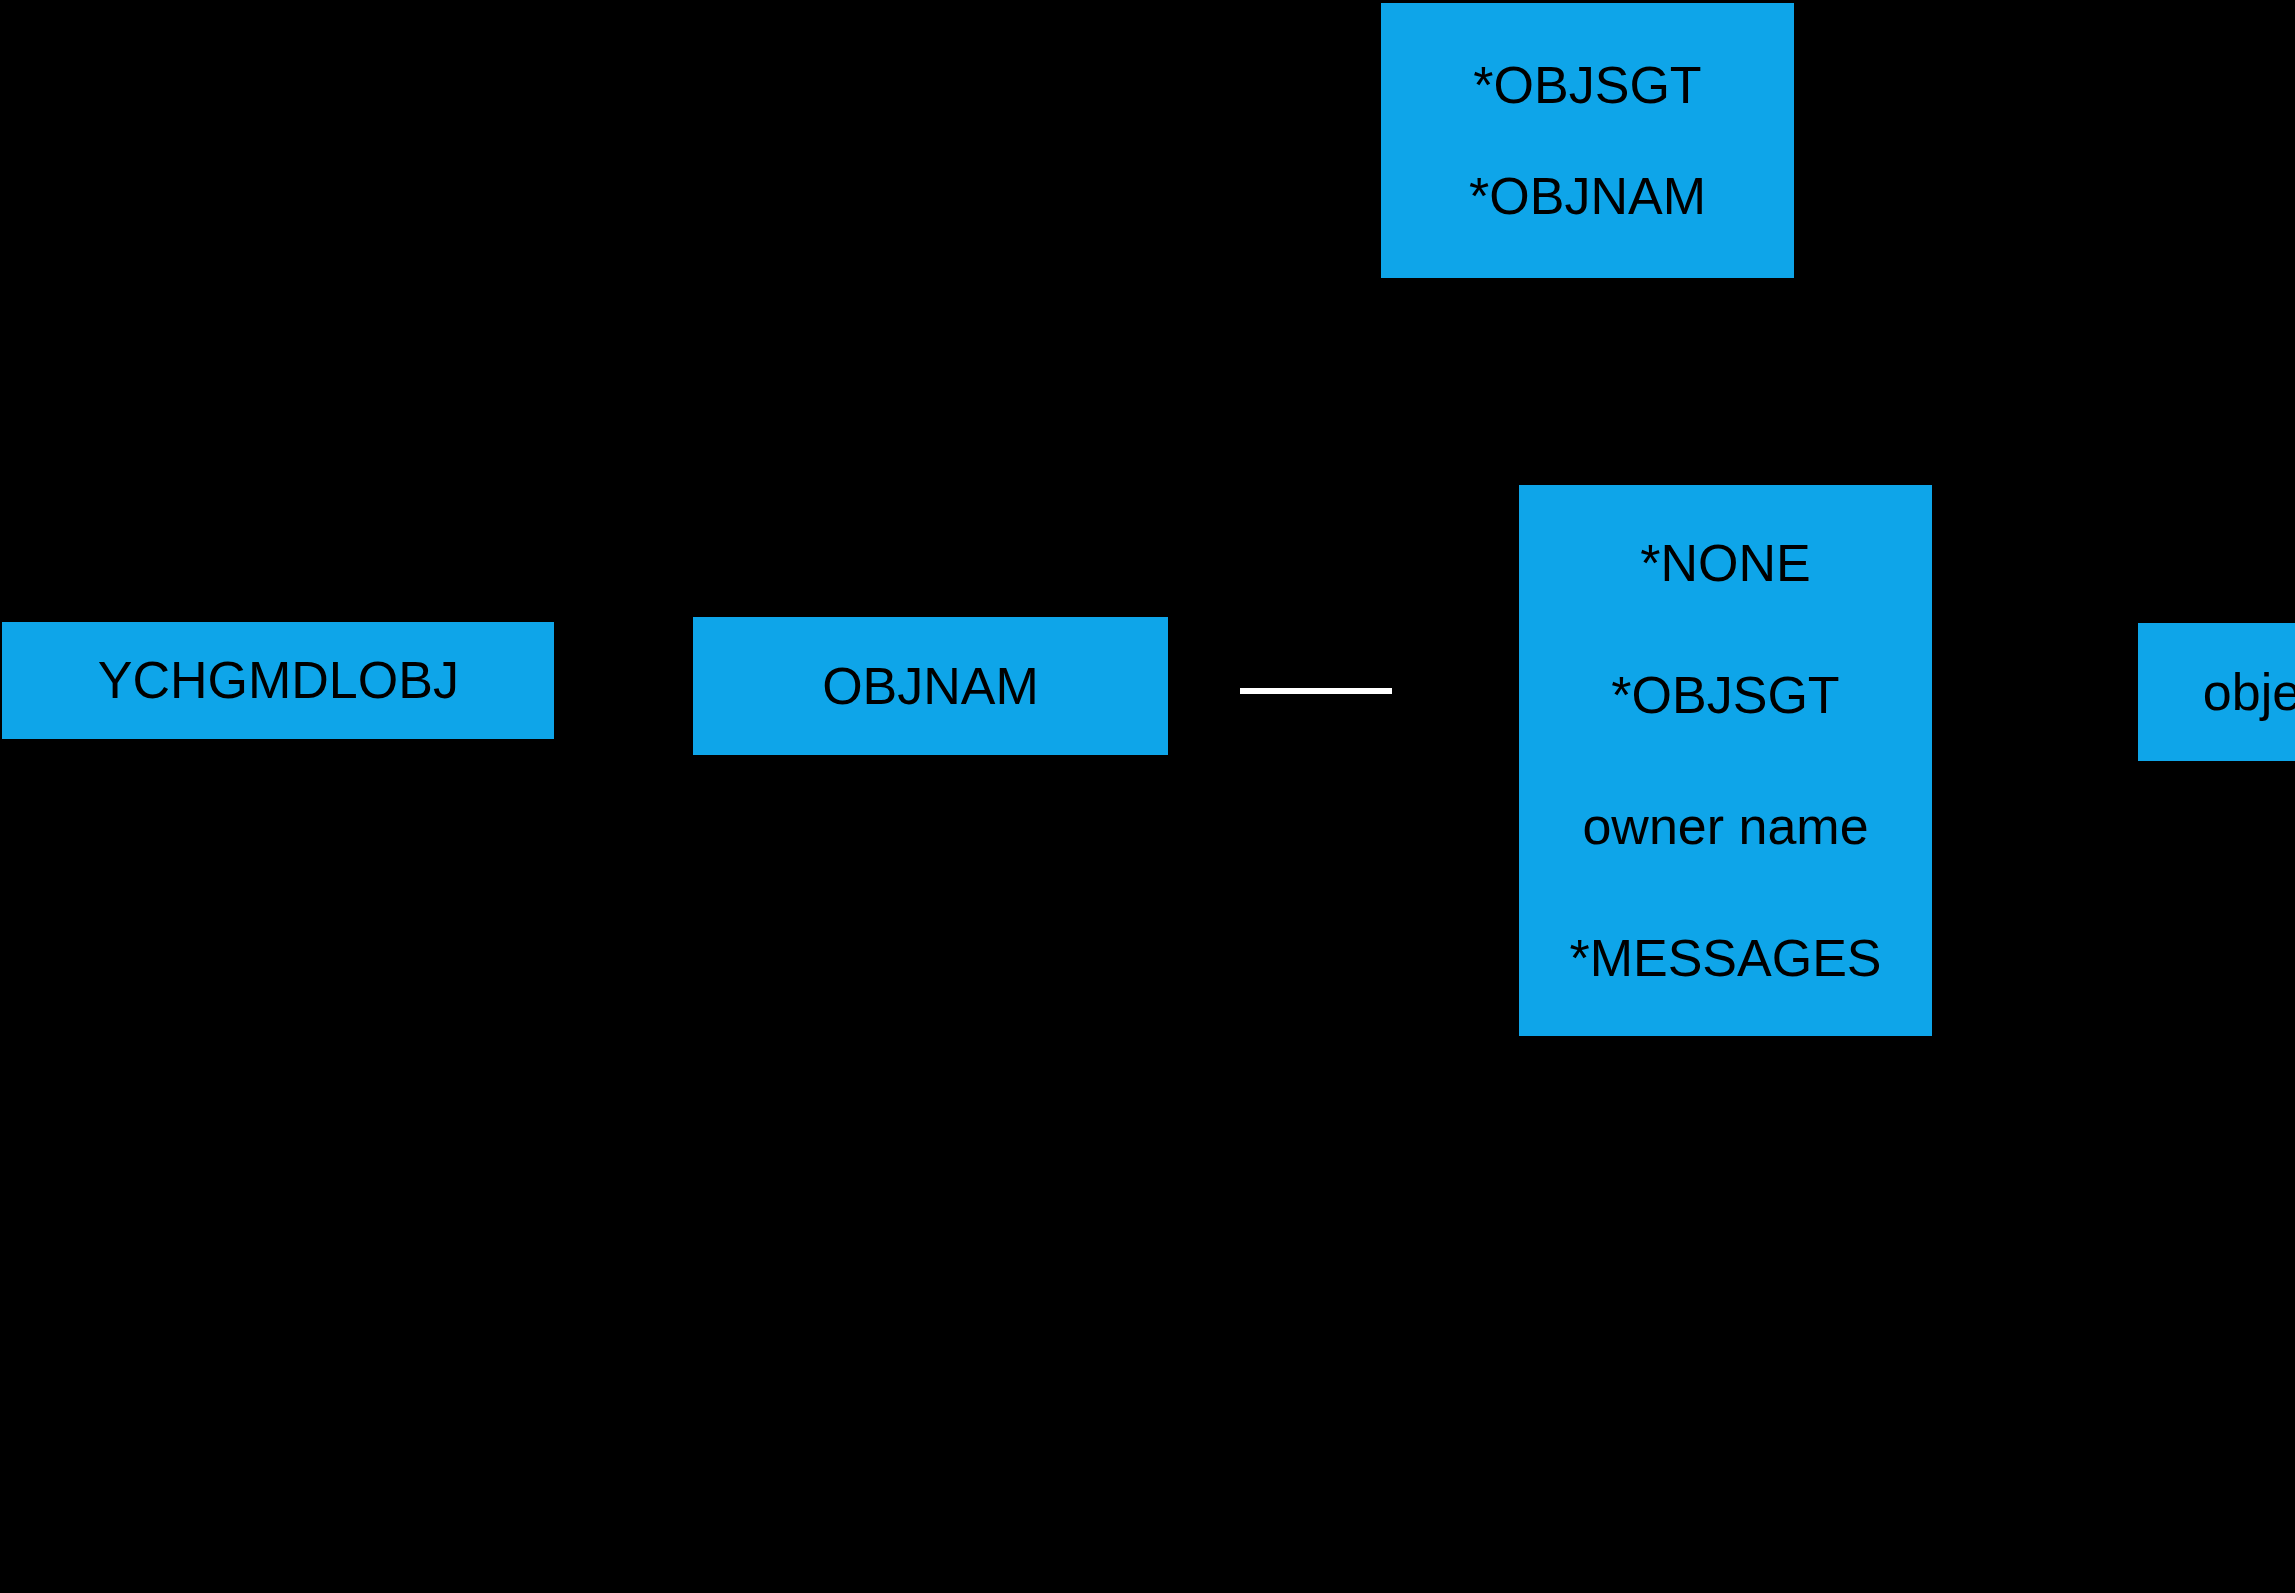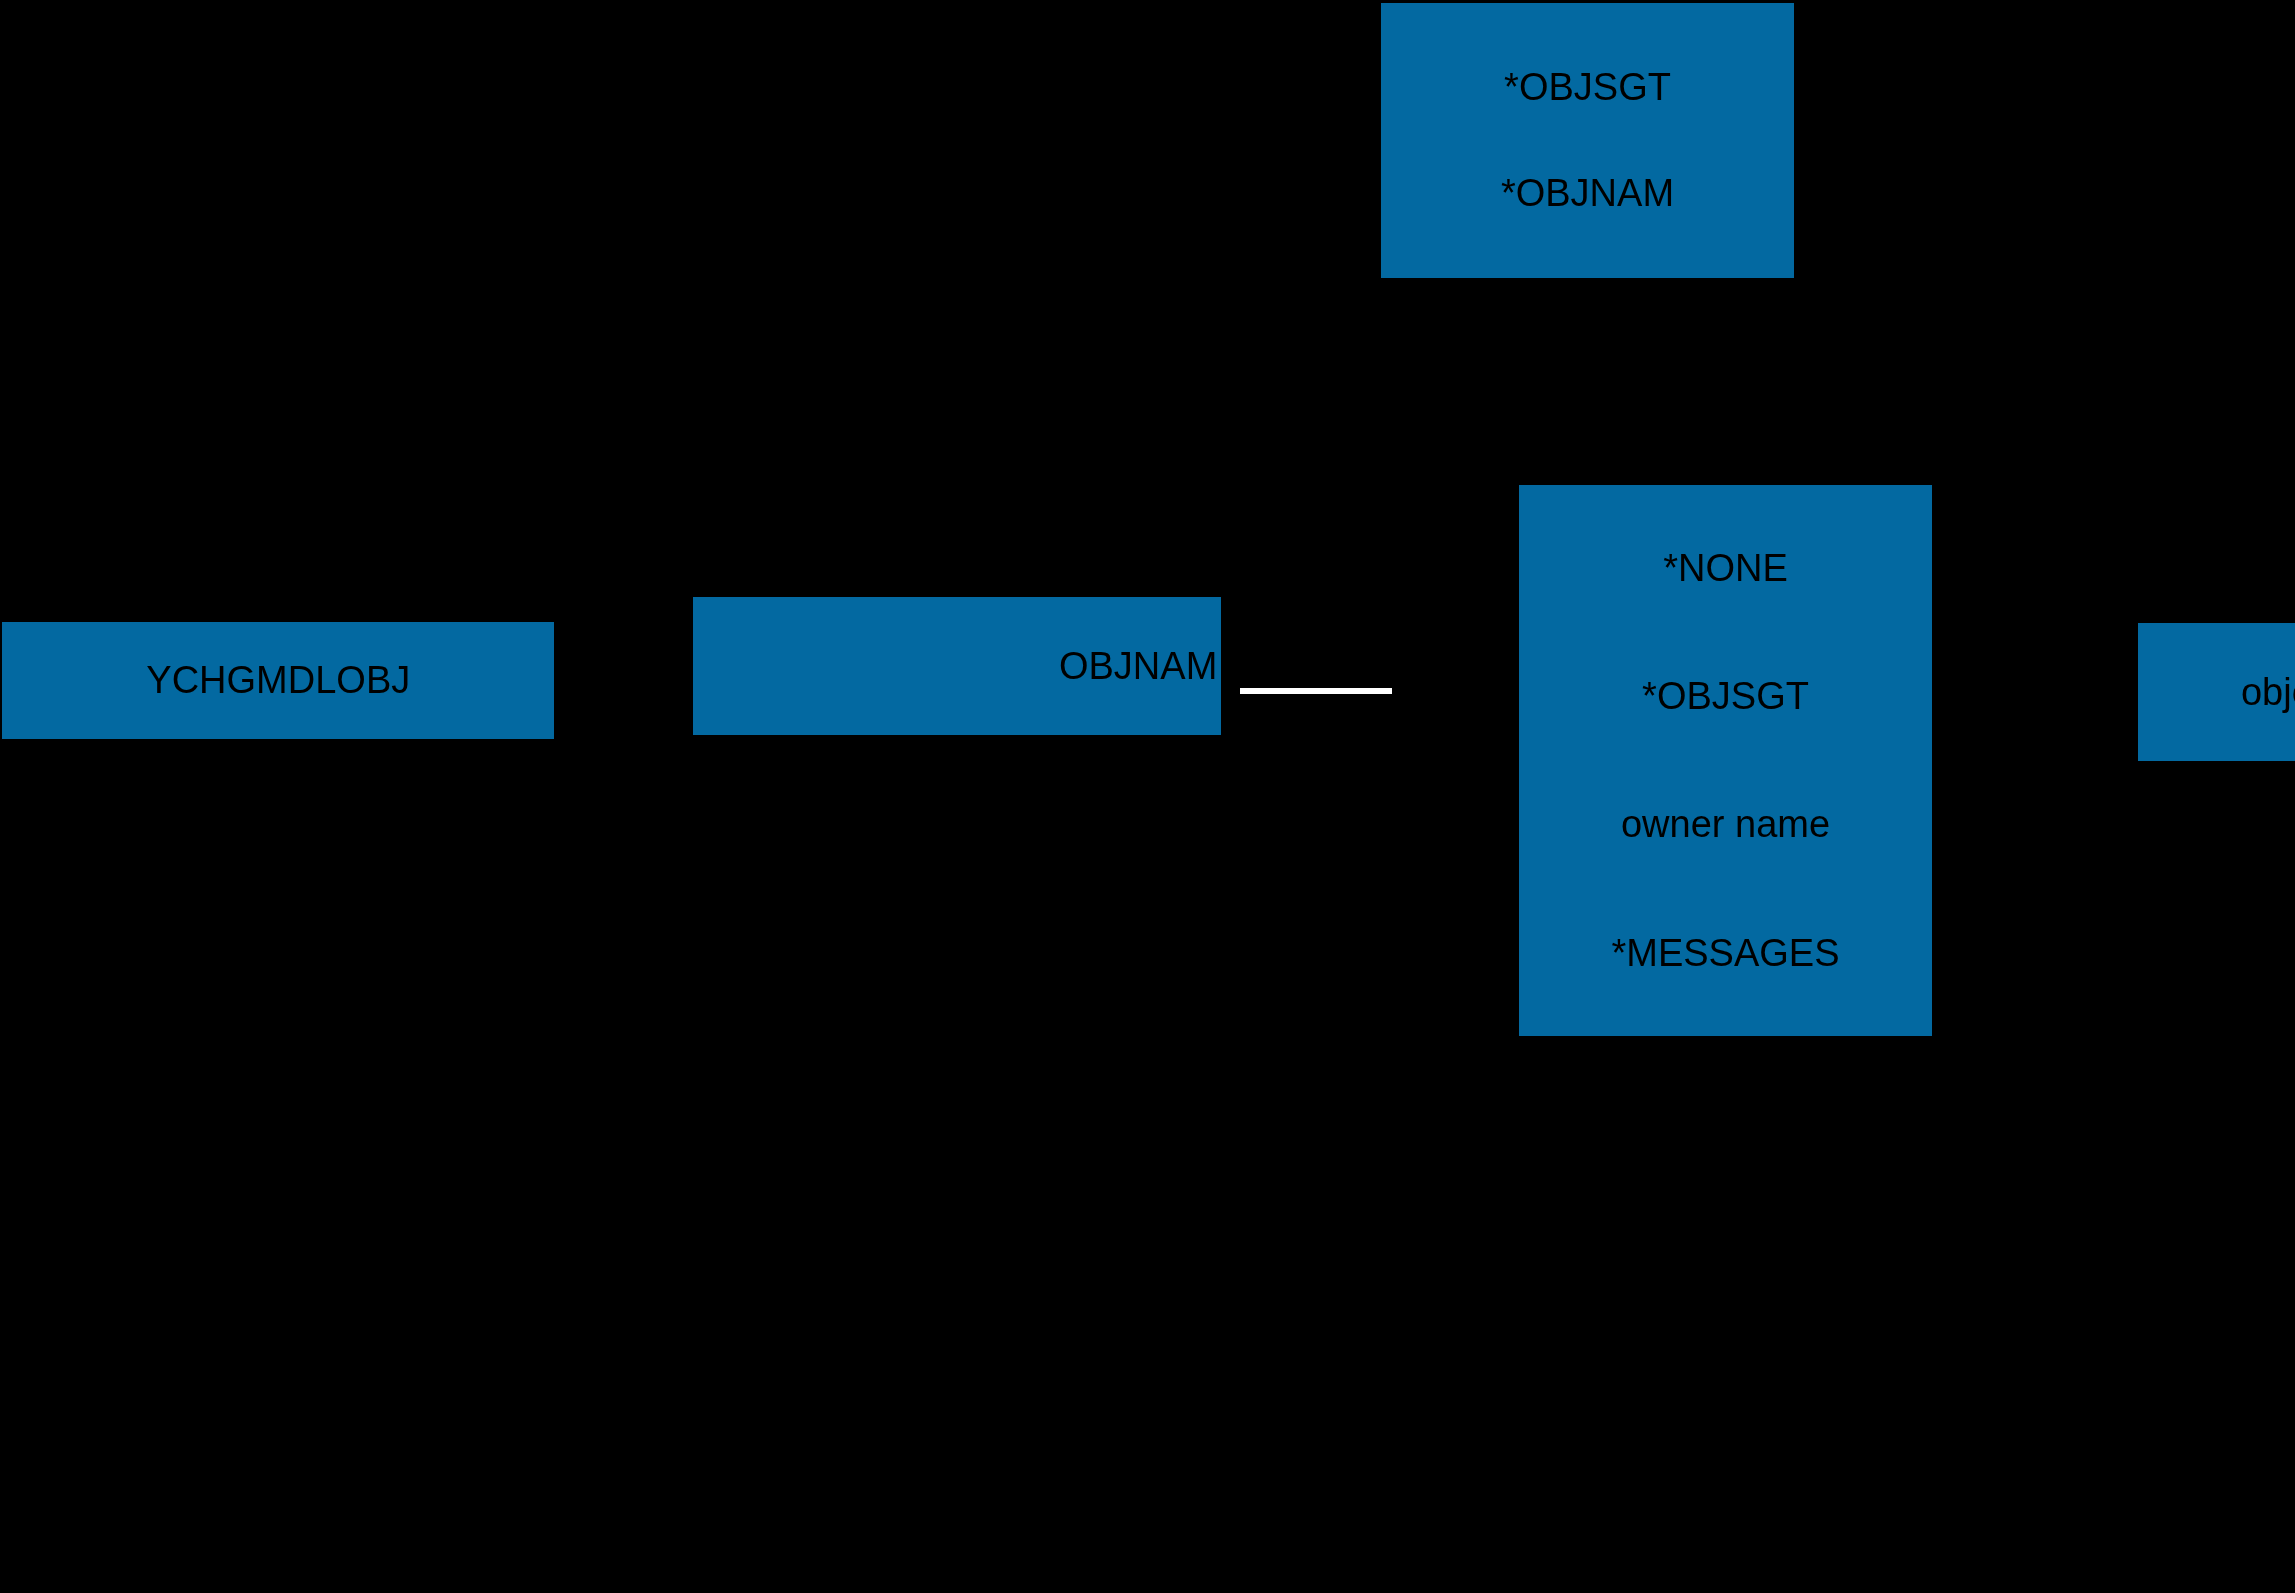--- a/index.html
+++ b/index.html
@@ -12,46 +12,46 @@
   }
   #canvas {
     position: relative;
     width: 3550px;
     height: 1594px;
     background: #000000;
     overflow: hidden;
   }
   .node {
     position: absolute;
-    background: #0369a1;
+    background: #0ea5e9;
     color: #000000;
     box-sizing: border-box;
     display: flex;
     flex-direction: column;
     align-items: center;
     justify-content: center;
     text-align: center;
     font-family: "Liberation Sans", sans-serif;
-    font-size: 38px;
+    font-size: 52px;
     line-height: 1.12;
     overflow: hidden;
   }
   .node .line {
     display: block;
     width: 100%;
     padding: 0 3.7px;
     box-sizing: border-box;
     word-wrap: break-word;
   }
   
   #node-ychgmdlobj {
     left: 2.3px;   top: 622px;  width: 552px; height: 117px;
   }
   #node-objnam {
-    left: 693px; top: 597px; width: 528px; height: 138px; text-align: right;
+    left: 693px; top: 617px; width: 475px; height: 138px;
   }
   #node-objectname {
     left: 2138px; top: 623px; width: 413px;  height: 138px;
   }
   
   #node-objsgt {
     left: 1381px; top: 3.2px;    width: 413px;  height: 275px;
     justify-content: space-evenly;
   }
   #node-objnam-values {

